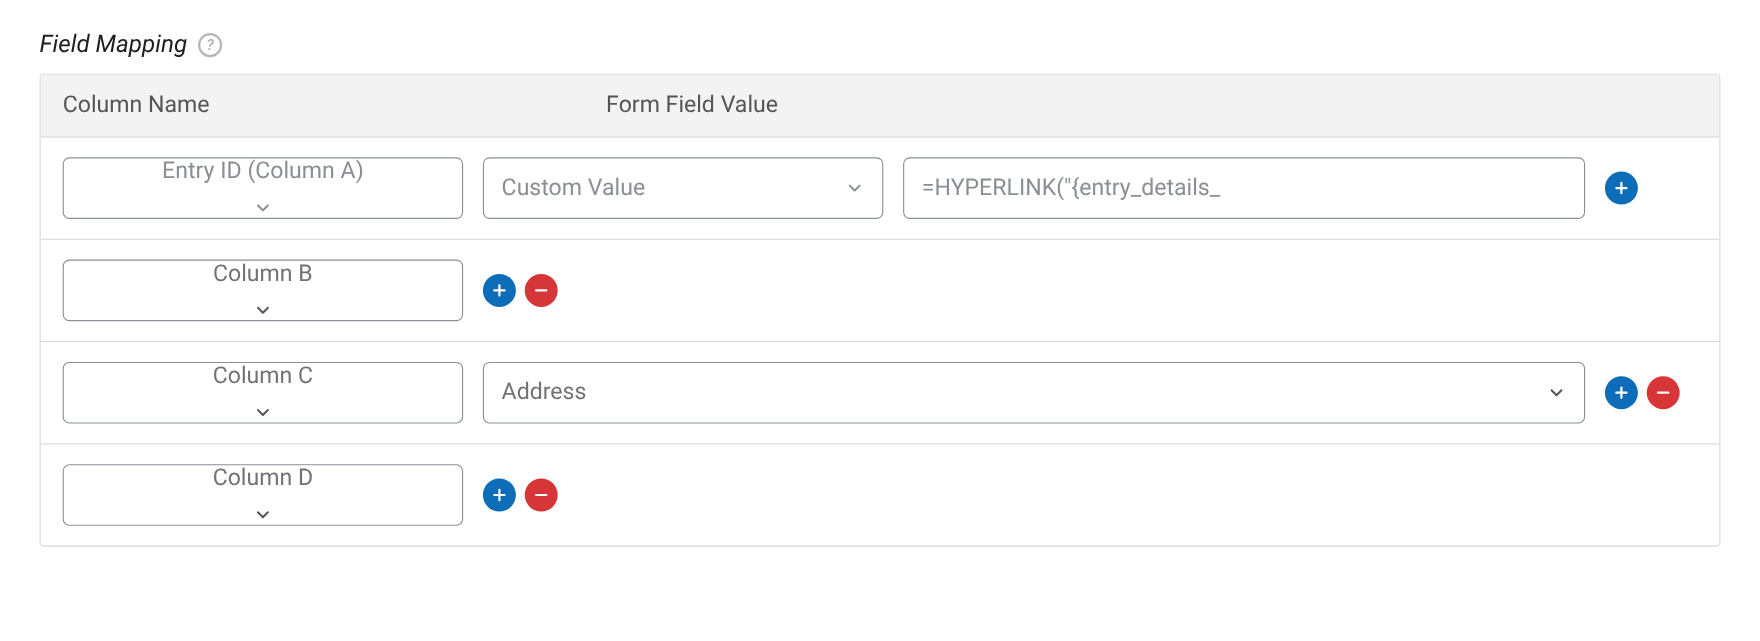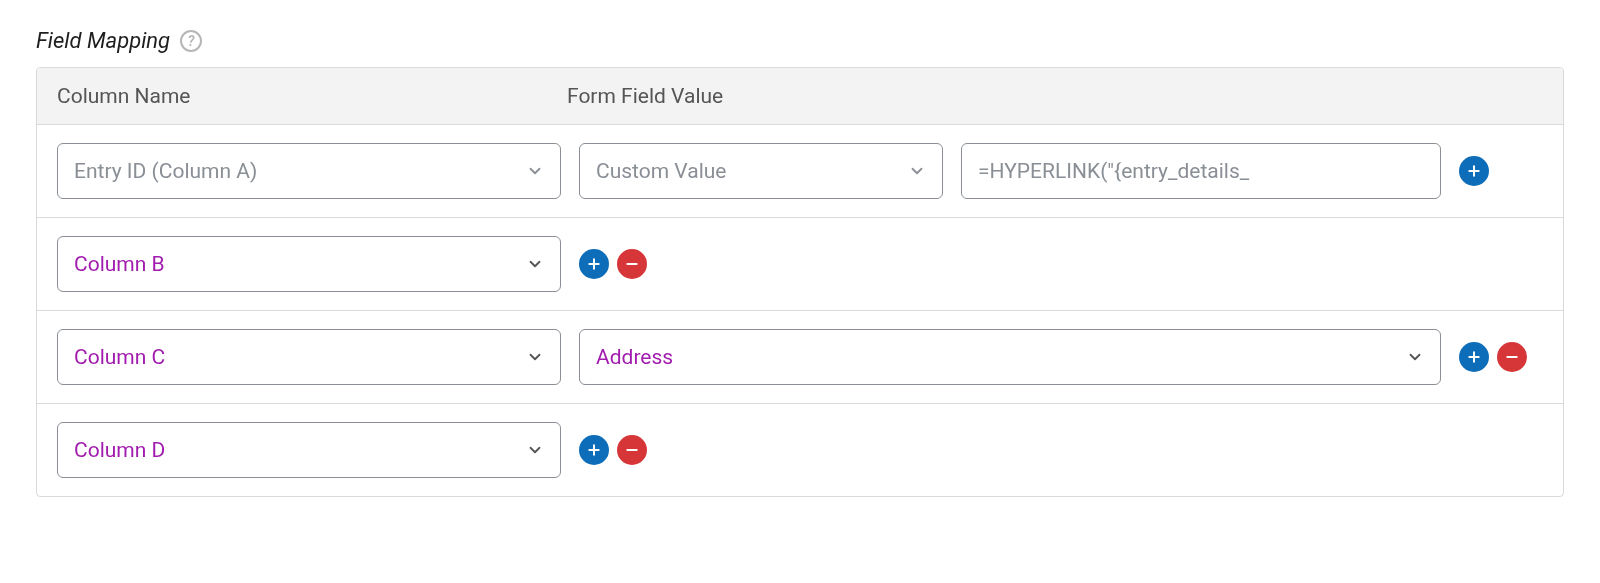--- a/index.html
+++ b/index.html
@@ -39,21 +39,20 @@
       width: 100%;
       border: 1px solid #d9d9d9;
       border-radius: 4px;
       overflow: hidden;
     }
     .header-row {
       display: flex;
       background: #f3f3f3;
       border-bottom: 1px solid #d9d9d9;
       padding: 16px 20px;
-      gap: 16px;
     }
     .header-col1 { width: 450px; color:#555; font-size:21px; }
     .header-col2 { flex: 1; color:#555; font-size:21px;margin-left:44px; }
     .data-row {
       display: flex;
       align-items: center;
       padding: 18px 20px;
       border-bottom: 1px solid #d9d9d9;
       gap: 18px;
     }
@@ -62,34 +61,34 @@
       display: flex;
       align-items: center;
       justify-content: space-between;
       border: 1px solid #8a8f96;
       border-radius: 6px;
       height: 56px;
       padding: 0 16px;
       background: #fff;
       cursor: pointer;
       font-size: 21px;
-      color: #a21caf;
+      color: #737373;
     }
     .select-box.disabled, .text-box.disabled {
       color: #8a8f96;
       cursor: default;
     }
     .text-box.disabled { justify-content: flex-start; }
     .chev {
       width: 18px;
       height: 18px;
       flex-shrink: 0;
     }
     .chev svg { width: 100%; height: 100%; display:block; }
-    .col-a { width: 504px; }
+    .col-a { width: 364px; flex-direction: column; }
     .col-b { flex: 1; }
     .col-custom { width: 364px; }
     .col-text  { flex: 1; }
     .actions {
       display: flex;
       align-items: center;
       gap: 8px;
       width: 84px;
       flex-shrink:0;
     }

